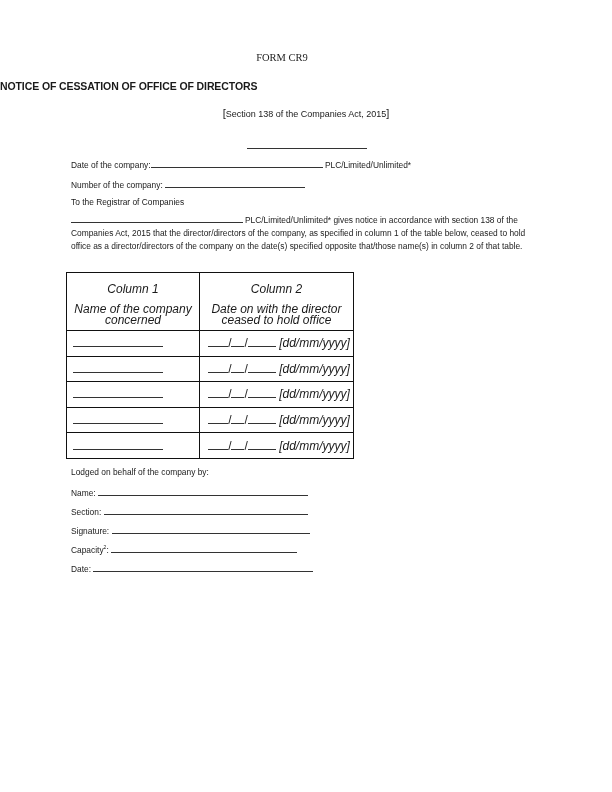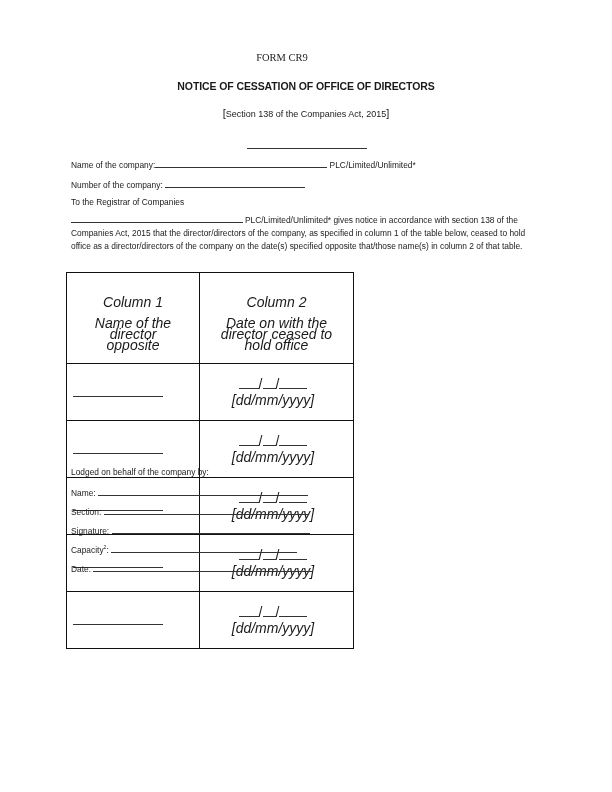--- a/index.html
+++ b/index.html
@@ -1,30 +1,30 @@
 <!DOCTYPE html>
 <html><head>
 <meta charset="utf-8">
 <style>
   html, body { margin: 0; padding: 0; background: #ffffff; }
   body { width: 612px; height: 792px; position: relative; overflow: hidden;
          font-family: "Liberation Sans", "DejaVu Sans", sans-serif; color: #1a1a1a; }
   .abs { position: absolute; white-space: nowrap; }
   .form-no { top: 52px; left: 0; width: 564px; text-align: center;
              font-family: "Liberation Serif", "DejaVu Serif", serif; font-size: 10.5px; color: #222; }
-  .title { top: 80px; left: 0; width: 612px; text-align: center; font-weight: bold; font-size: 10.5px; letter-spacing: -0.1px; }
+  .title { top: 80px; left: 0; width: 612px; font-weight: bold; font-size: 10.5px; letter-spacing: -0.1px; }
   .section { top: 107px; left: 0; width: 612px; text-align: center; font-size: 9px; }
   .section .br { font-size: 11px; }
   .top-line { top: 148px; left: 247px; width: 120px; border-bottom: 0.8px solid #333; height: 0; }
   .line { font-size: 8.4px; }
   .u { display: inline-block; border-bottom: 0.8px solid #333; height: 9px; vertical-align: baseline; }
   .para { top: 214px; left: 71px; width: 460px; font-size: 8.4px; line-height: 13.2px; white-space: normal; }
   .para .u { width: 172px; height: 8px; margin-right: 2px; }
   table.dir { position: absolute; left: 66px; top: 272px; width: 287px; border-collapse: collapse; table-layout: fixed; }
-  table.dir td { border: 1px solid #111; padding: 12px; font-size: 14px; font-style: italic; text-align: center; vertical-align: top; }
+  table.dir td { border: 1px solid #111; padding: 0; font-size: 12px; font-style: italic; text-align: center; vertical-align: top; }
   table.dir col.c1 { width: 133px; }
   table.dir col.c2 { width: 154px; }
   tr.head td { height: 57px; }
   tr.head .h1 { margin-top: 9px; display: block; }
   tr.head .h2 { margin-top: 8px; display: block; line-height: 11px; padding: 0 4px; }
   tr.row td { height: 24.6px; vertical-align: middle; }
   .name-blank { display: inline-block; width: 90px; border-bottom: 0.8px solid #333; margin-top: 8px; margin-left: -30px; }
   .date-cell { text-align: left; padding-left: 5px !important; font-style: italic; }
   .d-blank { display: inline-block; border-bottom: 0.8px solid #333; height: 8px; vertical-align: baseline; }
   .slash { font-style: normal; }
@@ -32,21 +32,21 @@
 </style>
 </head>
 <body>
 
 <div class="abs form-no">FORM CR9</div>
 <div class="abs title">NOTICE OF CESSATION OF OFFICE OF DIRECTORS</div>
 <div class="abs section"><span class="br">[</span><span>Section 138 of the Companies Act, 2015</span><span class="br">]</span></div>
 <div class="abs top-line"></div>
 
 <div class="abs line" style="top:158px;left:71px;">
-  <span>Name of the company:</span><span class="u" style="width:172px;"></span>
+  <span>Date of the company:</span><span class="u" style="width:172px;"></span>
   <span>PLC/Limited/Unlimited*</span>
 </div>
 
 <div class="abs line" style="top:178px;left:71px;">
   <span>Number of the company:</span>
   <span class="u" style="width:140px;"></span>
 </div>
 
 <div class="abs line" style="top:197px;left:71px;">To the Registrar of Companies</div>
 
@@ -54,21 +54,21 @@
 
 <table class="dir">
   <colgroup>
       <col class="c1">
       <col class="c2">
     </colgroup>
   <tbody>
       <tr class="head">
     <td>
       <span class="h1">Column 1</span>
-      <span class="h2">Name of the director opposite</span>
+      <span class="h2">Name of the company concerned</span>
     </td>
     <td>
       <span class="h1">Column 2</span>
       <span class="h2">Date on with the director ceased to hold office</span>
     </td>
   </tr>
   <tr class="row">
     <td><span class="name-blank"></span></td>
     <td class="date-cell"><span class="d-blank" style="width:20px"></span><span class="slash">/</span><span class="d-blank" style="width:13px"></span><span class="slash">/</span><span class="d-blank" style="width:28px"></span> <span>[dd/mm/yyyy]</span></td>
   </tr>

